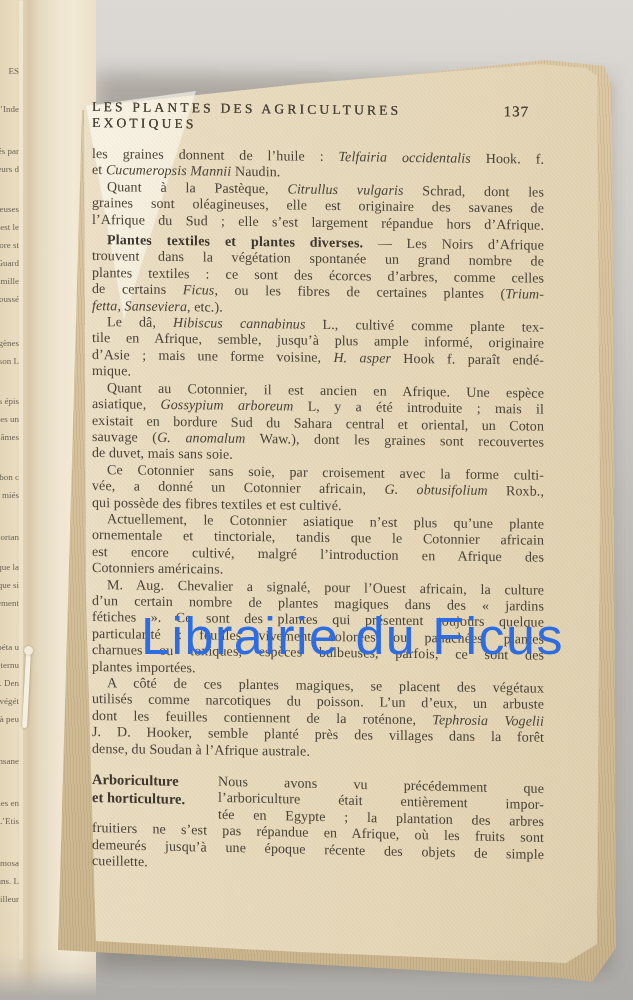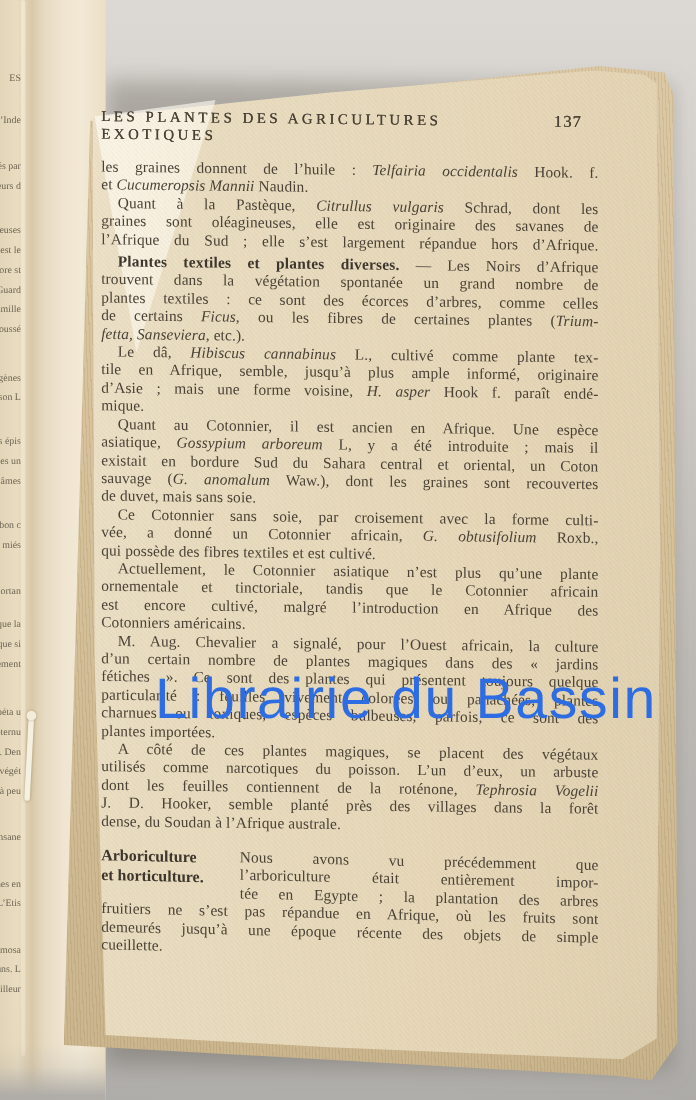--- a/index.html
+++ b/index.html
@@ -197,14 +197,14 @@
           </div>
           <div class="line just"><span class="seg-r">fruitiers ne s’est pas répandue en Afrique, où les fruits sont</span></div>
           <div class="line just"><span class="seg-r">demeurés jusqu’à une époque récente des objets de simple</span></div>
           <div class="line"><span class="seg-r">cueillette.</span></div>
         </div>
       </div>
   </div>
 
   <div class="vignette"></div>
 
-  <div class="watermark">Librairie du Bassin</div>
+  <div class="watermark">Librairie du Ficus</div>
 </div>
 
 </body></html>

